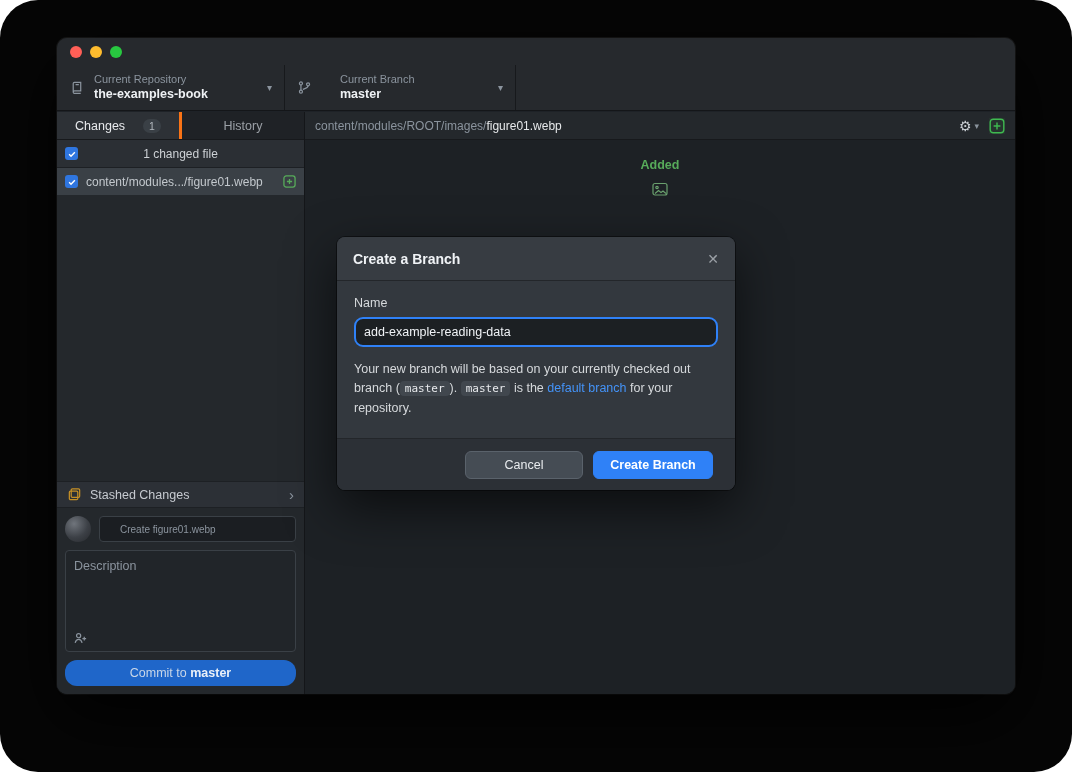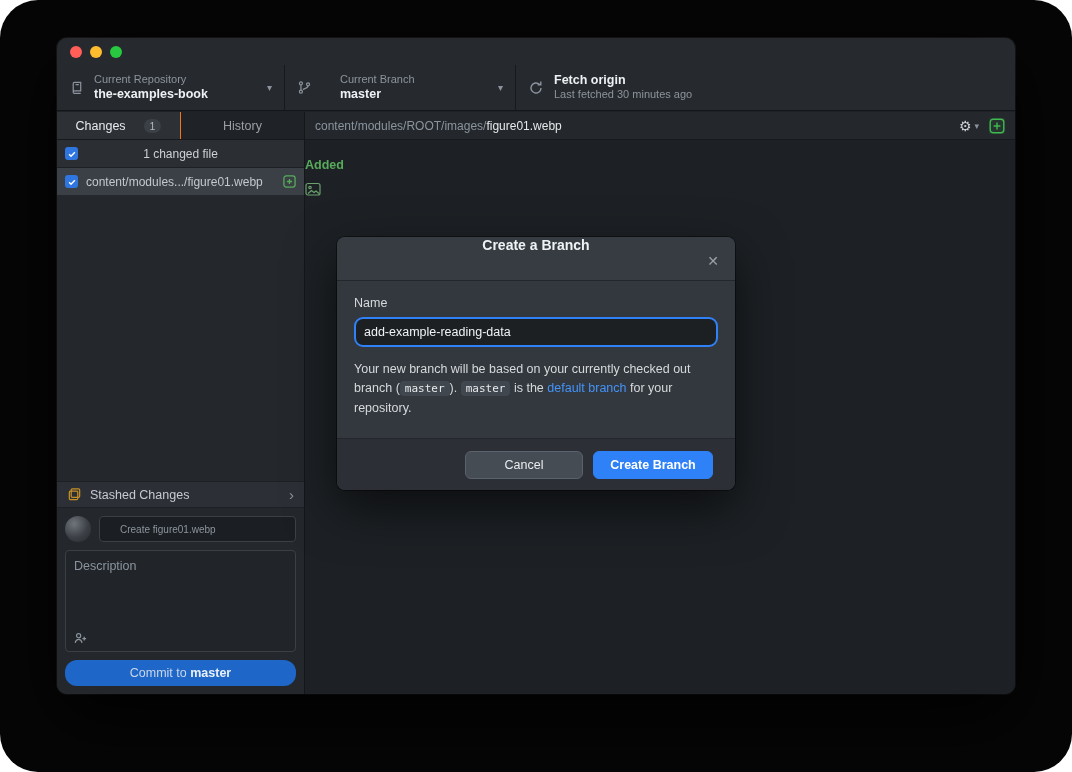--- a/index.html
+++ b/index.html
@@ -28,21 +28,21 @@
   .tb-sub { font-size:11px; color:#8b949e; }
   .chev { margin-left:auto; color:#8b949e; font-size:10px; }
 
   .content-row { position:absolute; top:74px; bottom:0; left:0; right:0; display:flex; }
 
   
   .sidebar { width:248px; background:#24282c; border-right:1px solid #141619; display:flex; flex-direction:column; }
   .tabs { display:flex; height:28px; background:#1f2226; border-bottom:1px solid #17191c; flex:none; }
   .tab { flex:1; display:flex; align-items:center; justify-content:center; gap:18px; color:#9ba0a6; font-size:12.5px; }
   .tab.active { background:#2d3136; color:#e8eaed; }
-  .tab + .tab { border-left:1px solid #f97316; }
+  .tab + .tab { border-left:3px solid #f97316; }
   .badge { background:#3a4046; border-radius:8px; padding:0 6px; height:14px; line-height:14px; font-size:10.5px; color:#b2b8be; }
 
   .summary-row { height:28px; flex:none; background:#2b2f34; border-bottom:1px solid #1d2024; position:relative;
     display:flex; align-items:center; padding:0 8px; }
   .summary-label { position:absolute; left:0; right:0; text-align:center; color:#cdd1d5; font-size:12px; }
   .checkbox { width:13px; height:13px; border-radius:3px; background:#2f76e0; display:flex; align-items:center; justify-content:center; flex:none; z-index:1; }
 
   .file-row { height:28px; flex:none; background:#3a4046; display:flex; align-items:center; gap:8px; padding:0 8px;
     color:#c3c8cd; font-size:12px; border-bottom:1px solid #24282c; }
   .file-name { flex:1; white-space:nowrap; overflow:hidden; }
@@ -73,29 +73,29 @@
   .main { flex:1; background:#1d2125; position:relative; overflow:hidden; }
   .main-header { height:28px; background:#24282c; border-bottom:1px solid #17191c;
     display:flex; align-items:center; padding:0 10px; gap:12px; }
   .path { font-size:12px; color:#8b949e; white-space:nowrap; }
   .path .file { color:#e6e8ea; }
   .hdr-actions { margin-left:auto; display:flex; align-items:center; gap:10px; }
   .gear-btn { background:none; border:none; color:#c9ced3; display:flex; align-items:center; gap:3px; font-size:14px; }
   .gear-btn .chev { font-size:9px; margin:0; }
   .plus-btn { background:rgba(63,185,80,.08); border:none; padding:0; display:flex; }
 
-  .main-body { position:absolute; top:28px; left:0; right:0; bottom:0; text-align:left; }
+  .main-body { position:absolute; top:28px; left:0; right:0; bottom:0; text-align:center; }
   .status-added { margin-top:18px; color:#57ab5a; font-size:12.5px; font-weight:700; }
   .img-icon-wrap { margin-top:10px; display:inline-flex; }
 
   
   .dialog { position:absolute; left:280px; top:199px; width:398px; border-radius:8px; overflow:hidden; z-index:10;
     box-shadow:0 0 0 1px rgba(0,0,0,.45), 0 18px 50px rgba(0,0,0,.6); background:#33383e; }
   .dialog-header { height:44px; background:#373c42; border-bottom:1px solid #23262a;
-    display:flex; align-items:center; padding:0 16px;flex-direction:column; }
+    display:flex; align-items:center; padding:0 16px; }
   .dialog-title { font-size:14px; font-weight:700; color:#f0f3f6; }
   .dialog-close { margin-left:auto; background:none; border:none; color:#9ba0a6; font-size:14px; font-family:inherit; }
   .dialog-body { padding:15px 17px 20px; background:#33383e; }
   .field-label { display:block; font-size:12.5px; color:#d6d9dc; margin-bottom:7px; }
   .name-input { width:100%; height:30px; background:#1c2023; border:2px solid #2f81f7; border-radius:9px;
     color:#f0f3f6; font-size:12.5px; font-family:inherit; padding:0 8px; outline:none; }
   .help { margin-top:13px; font-size:12.5px; line-height:1.55; color:#d6d9dc; }
   .code { font-family:"DejaVu Sans Mono", monospace; font-size:11px; background:#41474e; color:#e8eaed;
     border-radius:4px; padding:1px 5px; }
   .link { color:#4493f8; }
@@ -145,32 +145,20 @@
             <path d="M4.2 5.2v5.6M11.8 6.2c0 2.6-3.4 2.6-5.6 3.8"></path>
           </svg>
         </span>
         <div class="tb-text">
           <div class="tb-label">Current Branch</div>
           <div class="tb-value">master</div>
         </div>
         <span class="chev">▾</span>
       </div>
 
-      <div class="tb-section fetch">
-        <span class="tb-icon">
-          <svg width="16" height="16" viewBox="0 0 16 16" fill="none" stroke="currentColor" stroke-width="1.4">
-            <path d="M13 8a5 5 0 1 1-1.6-3.7"></path>
-            <path d="M12.8 1.6v3.2H9.6"></path>
-          </svg>
-        </span>
-        <div class="tb-text">
-          <div class="tb-value">Fetch origin</div>
-          <div class="tb-sub">Last fetched 30 minutes ago</div>
-        </div>
-      </div>
     </div>
 
     <div class="content-row">
 
       <div class="sidebar">
         <div class="tabs">
           <div class="tab active">
             <span>Changes</span>
             <span class="badge">1</span>
           </div>

